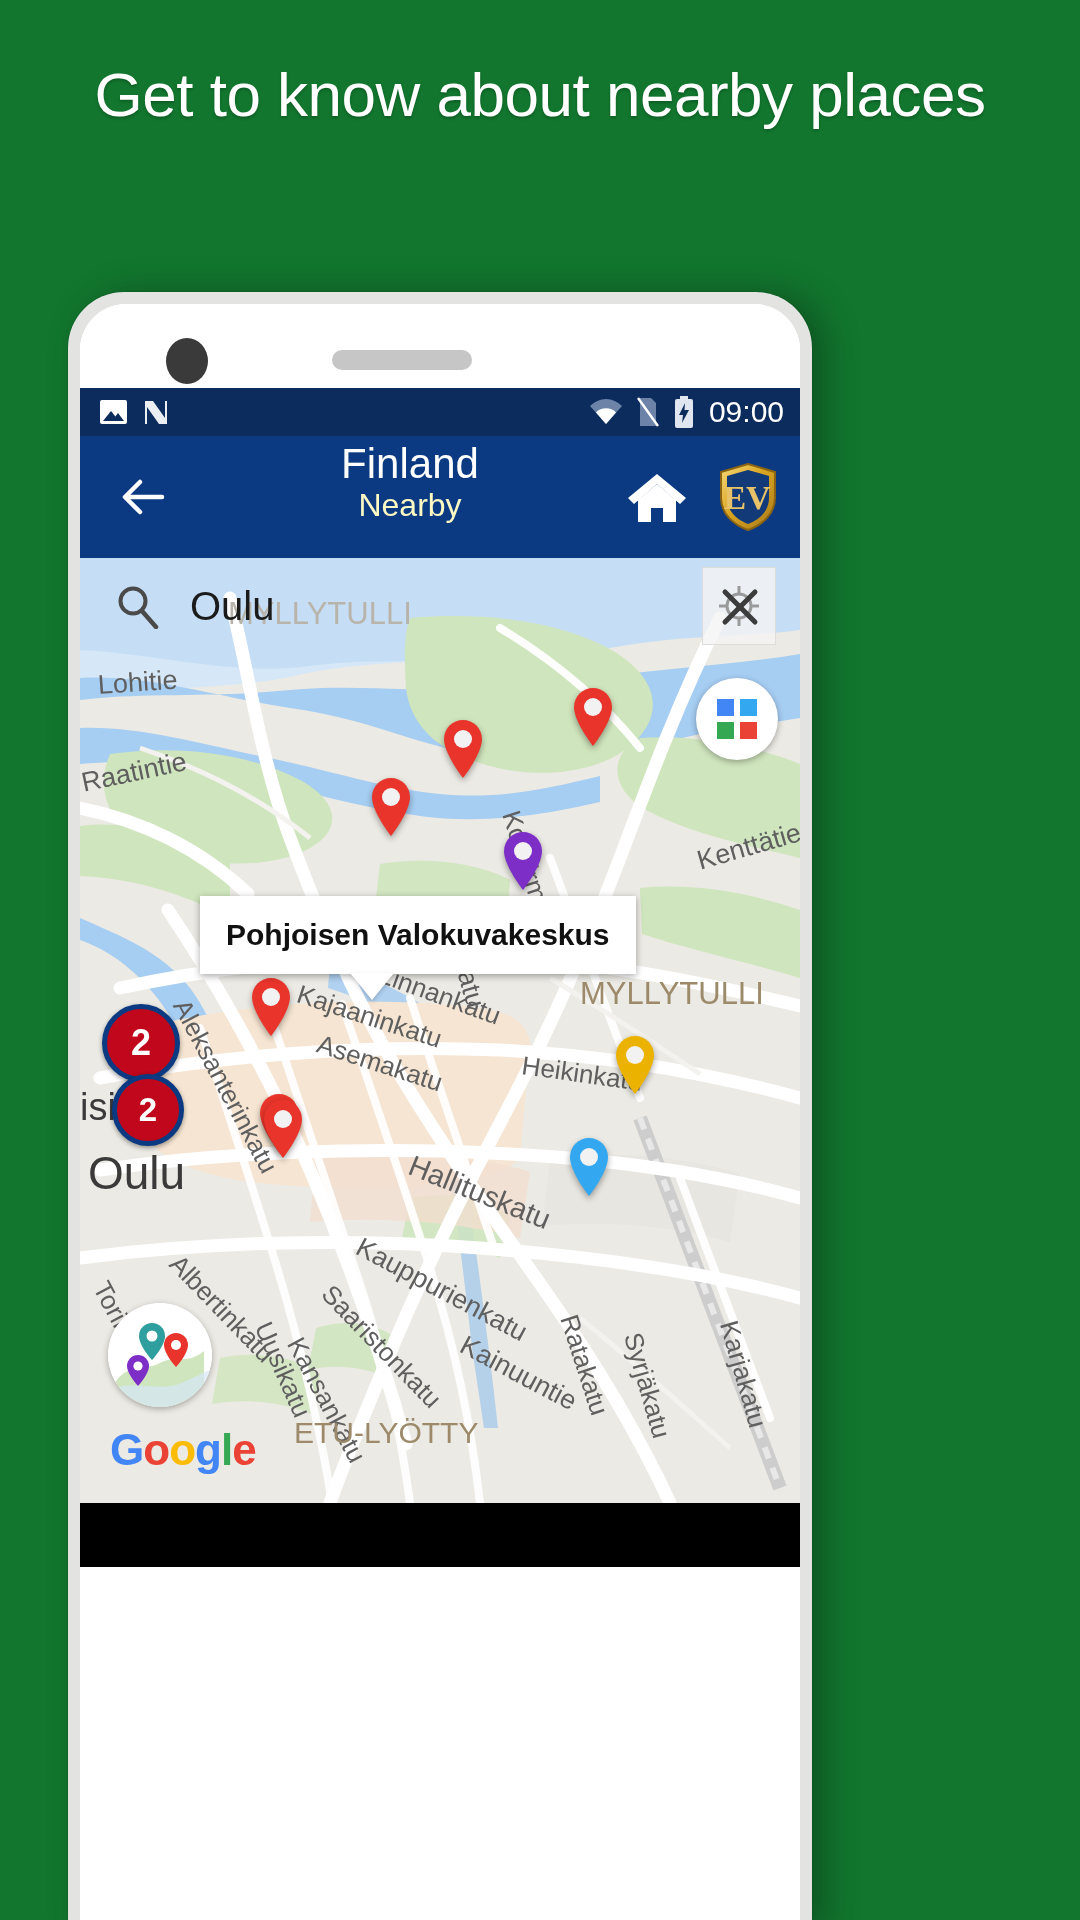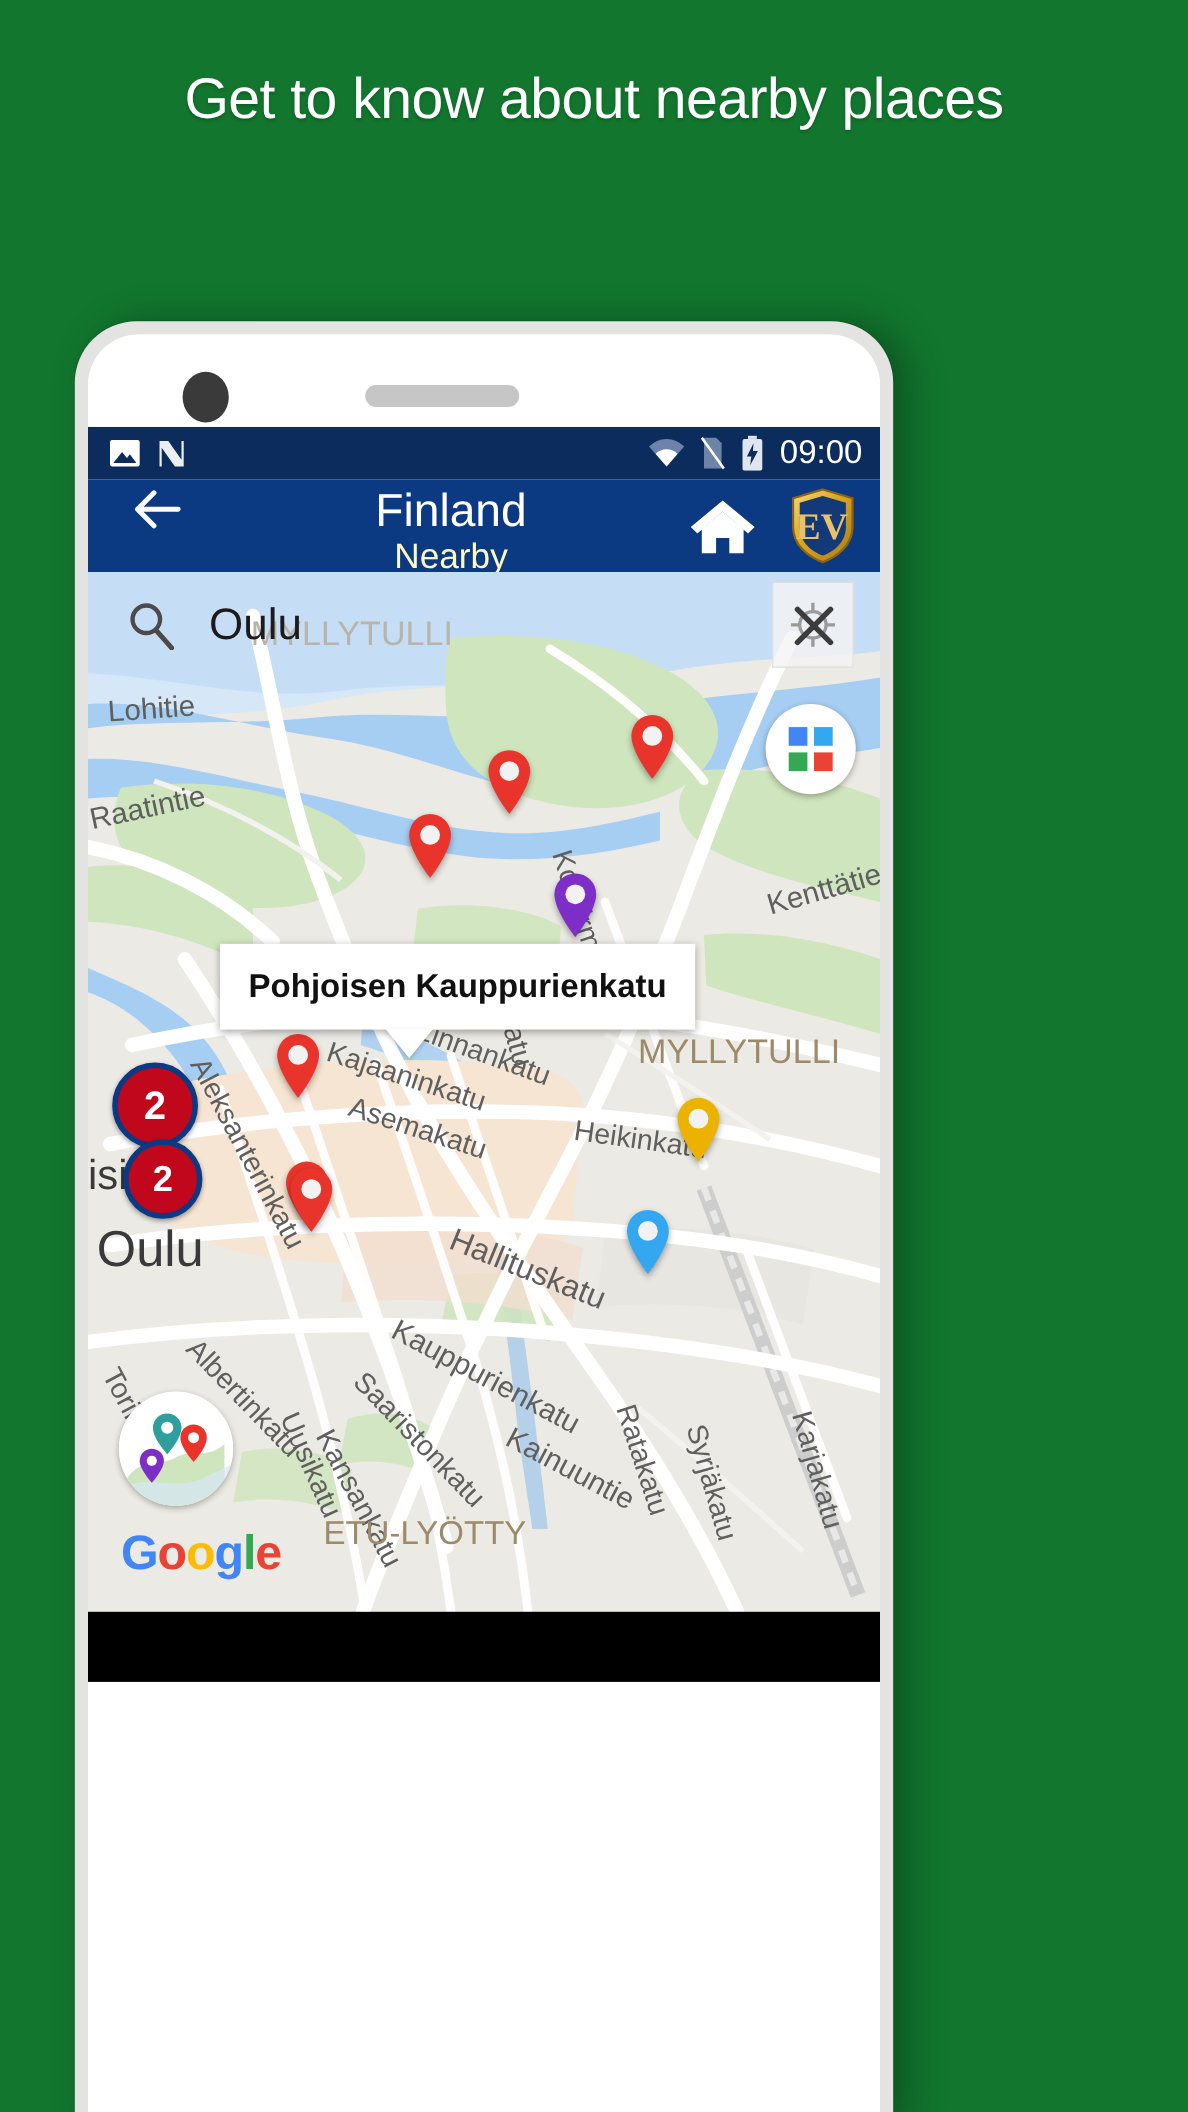--- a/index.html
+++ b/index.html
@@ -8,21 +8,21 @@
     background:#12762e;
     font-family:"Liberation Sans", sans-serif;
     position:relative;
   }
 
   
   .promo-headline{
     position:absolute; left:0; right:0; top:62px;
     text-align:center;
     color:#ffffff;
-    font-size:52px;
+    font-size:62px;
     line-height:1.08;
     letter-spacing:-0.5px;
     padding:0 64px;
     text-shadow:0 2px 3px rgba(0,0,0,.22);
   }
 
   
   .phone-frame{
     position:absolute;
     left:68px; top:292px;
@@ -76,22 +76,22 @@
     width:0;height:0;border-left:6px solid transparent;border-right:6px solid transparent;
     border-bottom:8px solid #0c2c5e;
   }
   .ic-nougat{ width:26px;height:28px; }
   .ic-wifi{ width:34px;height:26px; position:relative; }
   .ic-sim{ width:22px;height:30px; position:relative; }
   .ic-battery{ width:22px;height:32px; position:relative; }
 
   
   .app-bar{
-    background:#0b3a82; height:84px;
-    display:flex; padding:0 22px;
+    background:#0b3a82; height:122px;
+    display:flex; align-items:center; padding:0 22px;
     position:relative;
   }
   .back-arrow{ width:54px;height:54px; position:relative; flex:0 0 auto; margin-left:14px;}
   .titles{
     position:absolute; left:0; right:0; top:6px;
     text-align:center; pointer-events:none;
     padding-left:0;
   }
   .title-main{ color:#fff; font-size:42px; line-height:1.05; margin-left:-60px;}
   .title-sub{ color:#fef9c3; font-size:32px; line-height:1.2; margin-left:-60px;}
@@ -428,21 +428,21 @@
       <div id="map-clusters" style="position:absolute;inset:0;z-index:25;">
           <div class="cluster" style="left: 22px; top: 446px; width: 78px; height: 78px; background: rgb(192, 7, 27); border: 5px solid rgb(11, 58, 130); font-size: 36px;">
             <span>2</span>
           </div>
           <div class="cluster" style="left: 32px; top: 516px; width: 72px; height: 72px; background: rgb(192, 7, 27); border: 5px solid rgb(11, 58, 130); font-size: 33px;">
             <span>2</span>
           </div>
         </div>
 
       <div class="info-window">
-        <div class="iw-title">Pohjoisen Kauppurienkatu</div>
+        <div class="iw-title">Pohjoisen Valokuvakeskus</div>
       </div>
 
       <div class="search-row">
         <span class="search-icon">
           <svg viewBox="0 0 46 46" width="46" height="46">
               <circle cx="19" cy="18" r="12.5" fill="none" stroke="#4a4a4a" stroke-width="4"></circle>
               <line x1="28" y1="28" x2="42" y2="44" stroke="#4a4a4a" stroke-width="4.5" stroke-linecap="round"></line>
             </svg>
         </span>
         <span class="search-text">Oulu</span>

